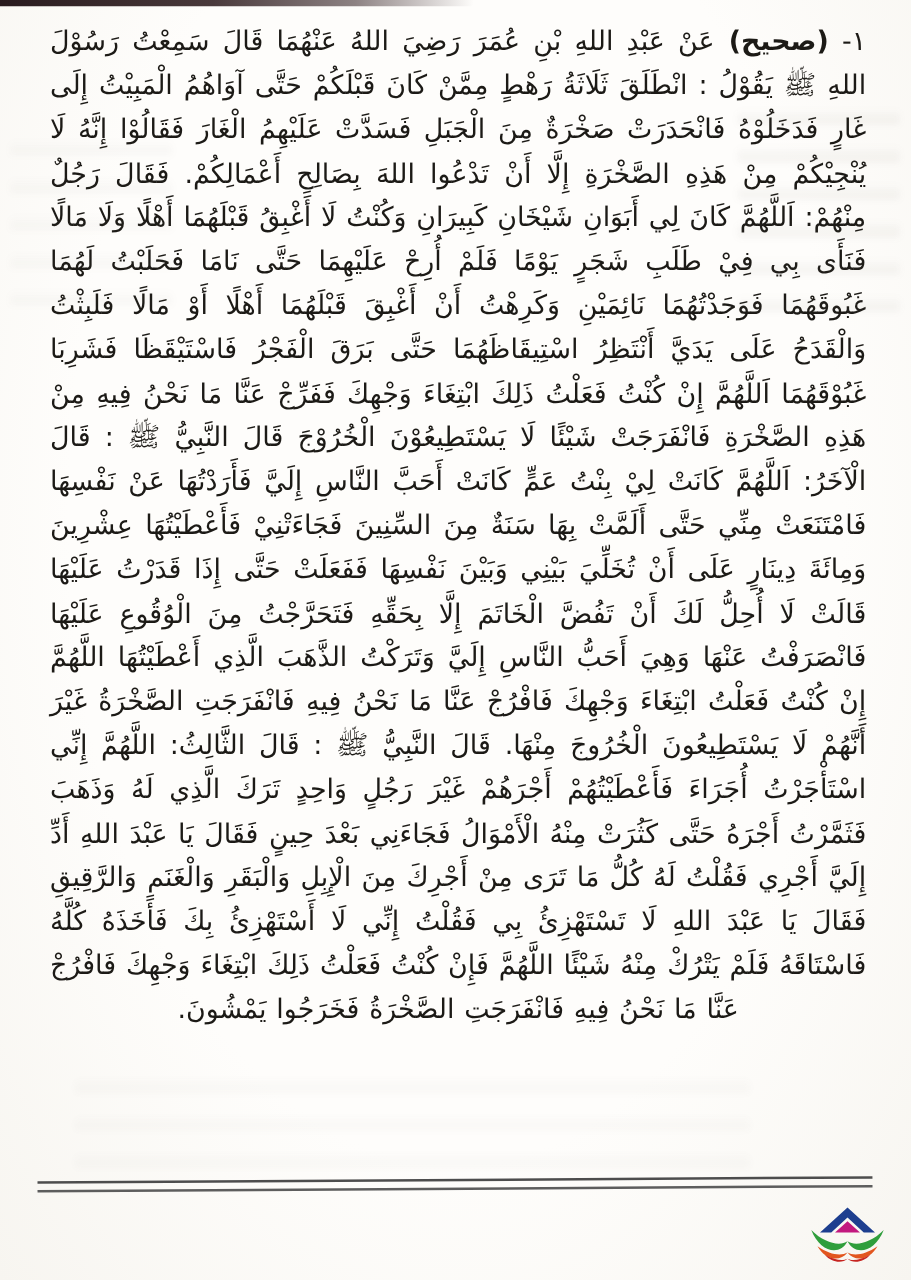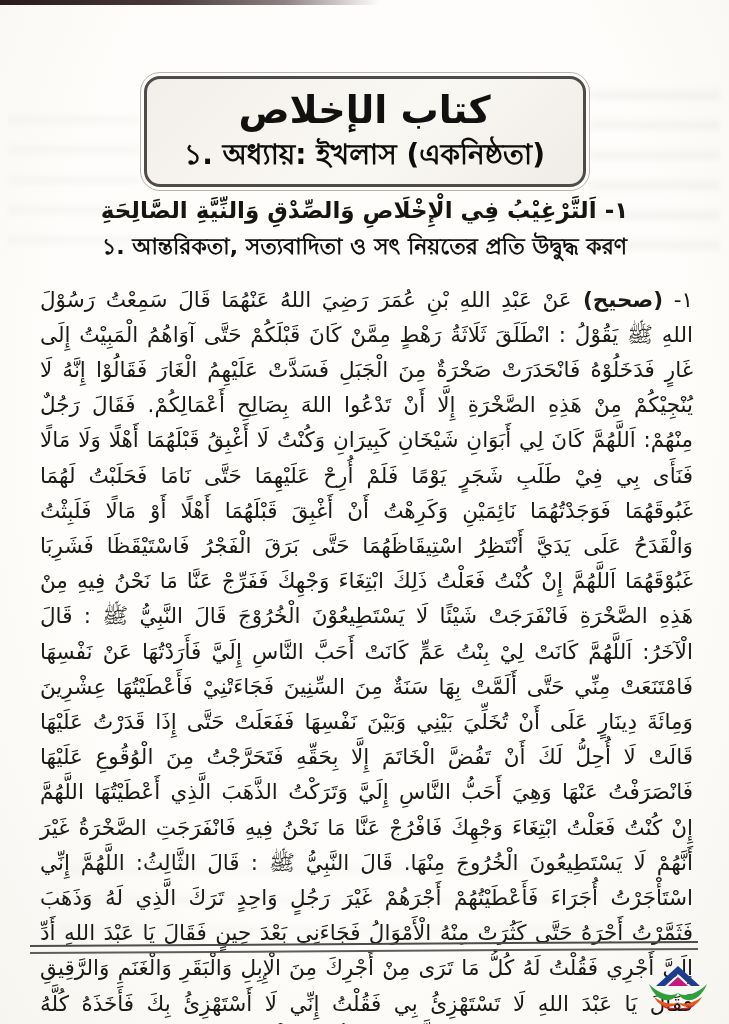--- a/index.html
+++ b/index.html
@@ -127,30 +127,20 @@
 <body>
 
 <div class="page">
 
   <div class="scan-edge-top"></div>
 
   <div class="bleed bleed-right-header"></div>
   <div class="bleed bleed-left-header"></div>
   <div class="bleed bleed-bottom"></div>
 
-  <header>
-    <div class="title-box">
-      <div class="arabic-book-title">كتاب الإخلاص</div>
-      <div class="bengali-chapter-title">১. অধ্যায়: ইখলাস (একনিষ্ঠতা)</div>
-    </div>
-
-    <div class="arabic-section-heading">١- اَلتَّرْغِيْبُ فِي الْإِخْلَاصِ وَالصِّدْقِ وَالنِّيَّةِ الصَّالِحَةِ</div>
-
-    <div class="bengali-section-heading">১. আন্তরিকতা, সত্যবাদিতা ও সৎ নিয়তের প্রতি উদ্বুদ্ধ করণ</div>
-  </header>
 
   <main>
     <p class="hadith-paragraph" dir="rtl"><span class="hadith-number">١- </span><span class="hadith-grade">(صحيح) </span><span class="prose-text">عَنْ عَبْدِ اللهِ بْنِ عُمَرَ رَضِيَ اللهُ عَنْهُمَا قَالَ سَمِعْتُ رَسُوْلَ اللهِ ﷺ يَقُوْلُ : انْطَلَقَ ثَلَاثَةُ رَهْطٍ مِمَّنْ كَانَ قَبْلَكُمْ حَتَّى آوَاهُمُ الْمَبِيْتُ إِلَى غَارٍ فَدَخَلُوْهُ فَانْحَدَرَتْ صَخْرَةٌ مِنَ الْجَبَلِ فَسَدَّتْ عَلَيْهِمُ الْغَارَ فَقَالُوْا إِنَّهُ لَا يُنْجِيْكُمْ مِنْ هَذِهِ الصَّخْرَةِ إِلَّا أَنْ تَدْعُوا اللهَ بِصَالِحِ أَعْمَالِكُمْ. فَقَالَ رَجُلٌ مِنْهُمْ: اَللَّهُمَّ كَانَ لِي أَبَوَانِ شَيْخَانِ كَبِيرَانِ وَكُنْتُ لَا أَغْبِقُ قَبْلَهُمَا أَهْلًا وَلَا مَالًا فَنَأَى بِي فِيْ طَلَبِ شَجَرٍ يَوْمًا فَلَمْ أُرِحْ عَلَيْهِمَا حَتَّى نَامَا فَحَلَبْتُ لَهُمَا غَبُوقَهُمَا فَوَجَدْتُهُمَا نَائِمَيْنِ وَكَرِهْتُ أَنْ أَغْبِقَ قَبْلَهُمَا أَهْلًا أَوْ مَالًا فَلَبِثْتُ وَالْقَدَحُ عَلَى يَدَيَّ أَنْتَظِرُ اسْتِيقَاظَهُمَا حَتَّى بَرَقَ الْفَجْرُ فَاسْتَيْقَظَا فَشَرِبَا غَبُوْقَهُمَا اَللَّهُمَّ إِنْ كُنْتُ فَعَلْتُ ذَلِكَ ابْتِغَاءَ وَجْهِكَ فَفَرِّجْ عَنَّا مَا نَحْنُ فِيهِ مِنْ هَذِهِ الصَّخْرَةِ فَانْفَرَجَتْ شَيْئًا لَا يَسْتَطِيعُوْنَ الْخُرُوْجَ قَالَ النَّبِيُّ ﷺ : قَالَ الْآخَرُ: اَللَّهُمَّ كَانَتْ لِيْ بِنْتُ عَمٍّ كَانَتْ أَحَبَّ النَّاسِ إِلَيَّ فَأَرَدْتُهَا عَنْ نَفْسِهَا فَامْتَنَعَتْ مِنِّي حَتَّى أَلَمَّتْ بِهَا سَنَةٌ مِنَ السِّنِينَ فَجَاءَتْنِيْ فَأَعْطَيْتُهَا عِشْرِينَ وَمِائَةَ دِينَارٍ عَلَى أَنْ تُخَلِّيَ بَيْنِي وَبَيْنَ نَفْسِهَا فَفَعَلَتْ حَتَّى إِذَا قَدَرْتُ عَلَيْهَا قَالَتْ لَا أُحِلُّ لَكَ أَنْ تَفُضَّ الْخَاتَمَ إِلَّا بِحَقِّهِ فَتَحَرَّجْتُ مِنَ الْوُقُوعِ عَلَيْهَا فَانْصَرَفْتُ عَنْهَا وَهِيَ أَحَبُّ النَّاسِ إِلَيَّ وَتَرَكْتُ الذَّهَبَ الَّذِي أَعْطَيْتُهَا اللَّهُمَّ إِنْ كُنْتُ فَعَلْتُ ابْتِغَاءَ وَجْهِكَ فَافْرُجْ عَنَّا مَا نَحْنُ فِيهِ فَانْفَرَجَتِ الصَّخْرَةُ غَيْرَ أَنَّهُمْ لَا يَسْتَطِيعُونَ الْخُرُوجَ مِنْهَا. قَالَ النَّبِيُّ ﷺ : قَالَ الثَّالِثُ: اللَّهُمَّ إِنِّي اسْتَأْجَرْتُ أُجَرَاءَ فَأَعْطَيْتُهُمْ أَجْرَهُمْ غَيْرَ رَجُلٍ وَاحِدٍ تَرَكَ الَّذِي لَهُ وَذَهَبَ فَثَمَّرْتُ أَجْرَهُ حَتَّى كَثُرَتْ مِنْهُ الْأَمْوَالُ فَجَاءَنِي بَعْدَ حِينٍ فَقَالَ يَا عَبْدَ اللهِ أَدِّ إِلَيَّ أَجْرِي فَقُلْتُ لَهُ كُلُّ مَا تَرَى مِنْ أَجْرِكَ مِنَ الْإِبِلِ وَالْبَقَرِ وَالْغَنَمِ وَالرَّقِيقِ فَقَالَ يَا عَبْدَ اللهِ لَا تَسْتَهْزِئُ بِي فَقُلْتُ إِنِّي لَا أَسْتَهْزِئُ بِكَ فَأَخَذَهُ كُلَّهُ فَاسْتَاقَهُ فَلَمْ يَتْرُكْ مِنْهُ شَيْئًا اللَّهُمَّ فَإِنْ كُنْتُ فَعَلْتُ ذَلِكَ ابْتِغَاءَ وَجْهِكَ فَافْرُجْ عَنَّا مَا نَحْنُ فِيهِ فَانْفَرَجَتِ الصَّخْرَةُ فَخَرَجُوا يَمْشُونَ.</span></p>
   </main>
 
   <div class="double-rule"></div>
 
   <svg class="publisher-logo" viewBox="0 0 64 48" xmlns="http://www.w3.org/2000/svg" aria-hidden="true">
     <path d="M32 2 L54 22 L45 22 L32 10 L19 22 L10 22 Z" fill="#1d3e8f"></path>
     <path d="M32 13 L42 22 L22 22 Z" fill="#c2187f"></path>

